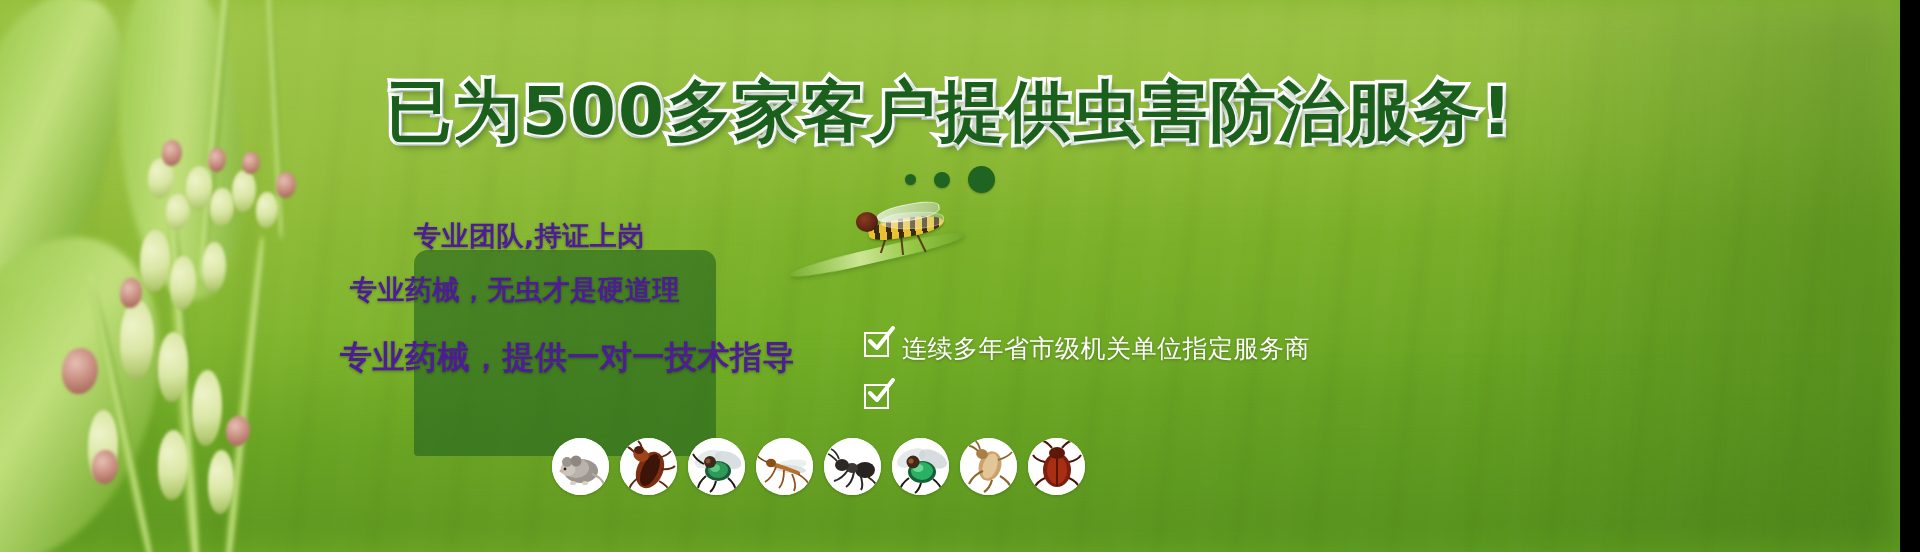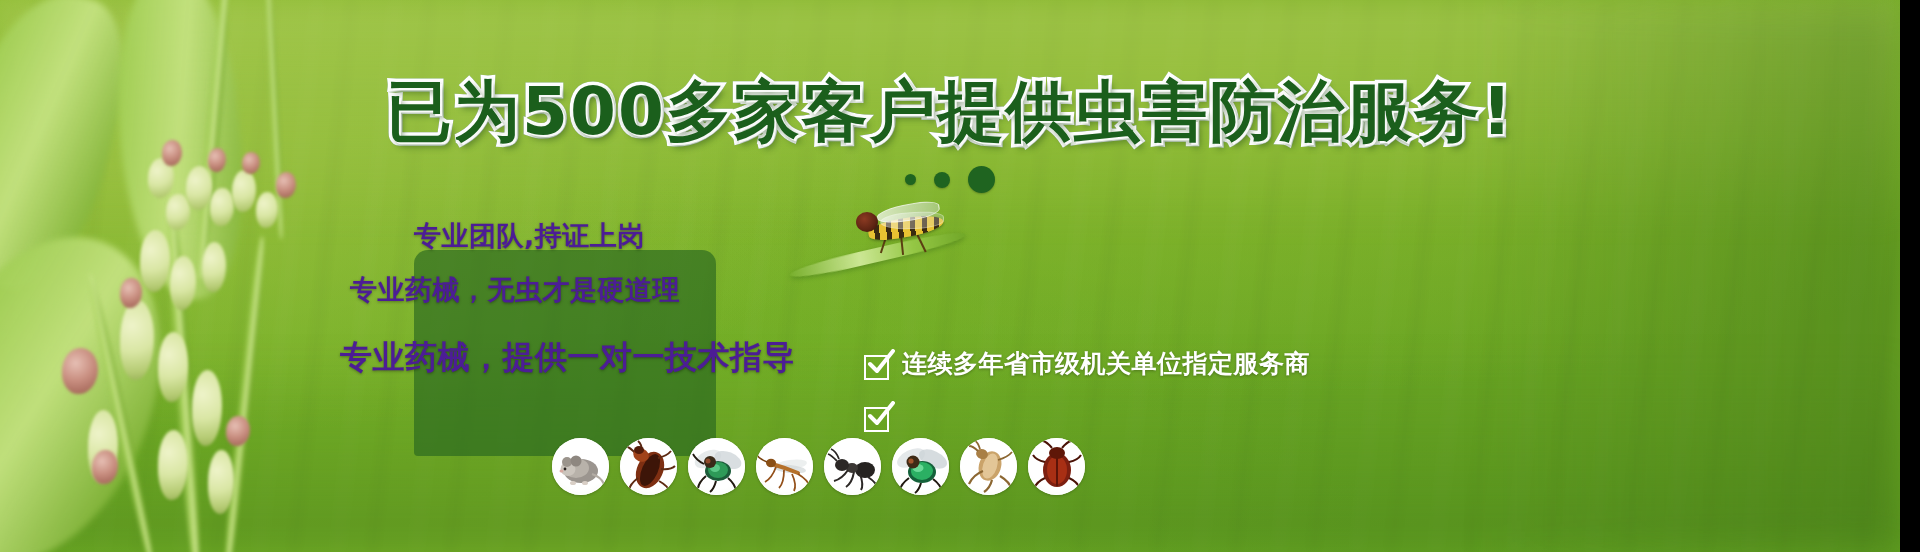--- a/index.html
+++ b/index.html
@@ -164,26 +164,26 @@
   }
   .fly-wing2 { left: 34px; top: 12px; transform: rotate(-2deg); opacity: .6; }
   .fly-leg {
     position: absolute; width: 2px; height: 20px;
     background: #5b3f12; transform-origin: top center;
   }
 
   
   .checklist { position: absolute; left: 864px; top: 332px; }
   .check-item {
-    display: flex; align-items: flex-end; gap: 13px;
+    display: flex; align-items: flex-start; gap: 13px;
     height: 48px;
     color: #ffffff;
     font-family: "DejaVu Sans", "Liberation Sans", sans-serif;
     font-size: 25px;
-    font-weight: 700;
+    font-weight: 400;
     letter-spacing: .5px;
     white-space: nowrap;
     text-shadow: 0 1px 3px rgba(0,0,0,.3);
   }
   .check-box {
     position: relative;
     width: 25px; height: 25px;
     border: 2px solid #ffffff;
     flex: 0 0 auto;
   }

